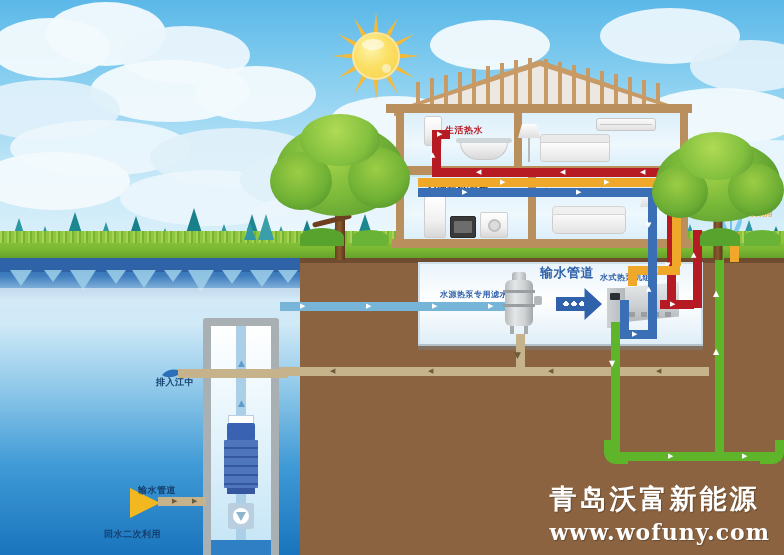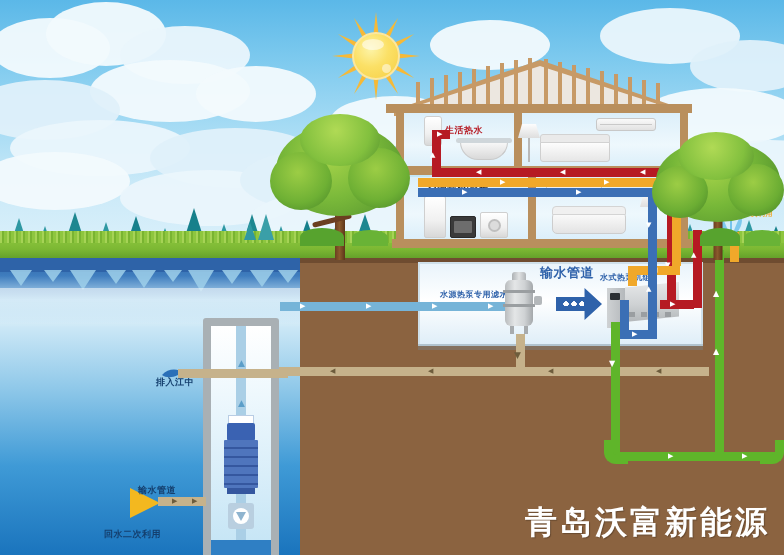--- a/index.html
+++ b/index.html
@@ -131,21 +131,21 @@
   .lbl{position:absolute;white-space:nowrap;font-weight:bold;letter-spacing:.5px;}
 
   
   .bigtree{position:absolute;}
   .bigtree .trunk{position:absolute;left:50%;bottom:0;transform:translateX(-50%);
       background:linear-gradient(90deg,#6b3f20,#8a5a2c 45%,#5d3519);}
   .crown{position:absolute;border-radius:50%;}
 
   
   #wm{right:14px;bottom:10px;text-align:left;}
-  #wmCn{font-size:32px;color:#fff;font-weight:bold;letter-spacing:3px;
+  #wmCn{font-size:27px;color:#fff;font-weight:bold;letter-spacing:3px;
         text-shadow:1px 1px 1px rgba(0,0,0,.25);font-family:"DejaVu Sans","Liberation Sans",sans-serif;}
   #wmUrl{font-size:22px;color:#fff;font-weight:bold;letter-spacing:1px;margin-top:2px;
         font-family:"DejaVu Serif","Liberation Serif",serif;text-shadow:1px 1px 1px rgba(0,0,0,.25);}
 
   
   #intakeCone{left:130px;top:488px;width:30px;height:30px;background:#f3b81f;
      clip-path:polygon(0 0,100% 50%,0 100%);}
   #dischargeFish{left:160px;top:366px;width:26px;height:14px;}
 </style>
 </head>
@@ -453,15 +453,16 @@
   <div class="abs" style="left:300px;top:228px;width:44px;height:18px;border-radius:50% 50% 0 0;background:#57a32e;"></div>
   <div class="abs" style="left:352px;top:230px;width:36px;height:16px;border-radius:50% 50% 0 0;background:#69b336;"></div>
   <div class="abs" style="left:700px;top:228px;width:40px;height:18px;border-radius:50% 50% 0 0;background:#57a32e;"></div>
   <div class="abs" style="left:744px;top:230px;width:36px;height:16px;border-radius:50% 50% 0 0;background:#69b336;"></div>
 
   <div class="abs" style="left:258px;top:214px;width:0;height:0;border-left:8px solid transparent;border-right:8px solid transparent;border-bottom:26px solid #3a9fa8;"></div>
   <div class="abs" style="left:244px;top:222px;width:0;height:0;border-left:6px solid transparent;border-right:6px solid transparent;border-bottom:18px solid #2f98a2;"></div>
 
   <div class="abs" id="wm">
     <div id="wmCn">青岛沃富新能源</div>
+    <div id="wmUrl">www.wofuny.com</div>
   </div>
 
 </div>
 
 </body></html>

